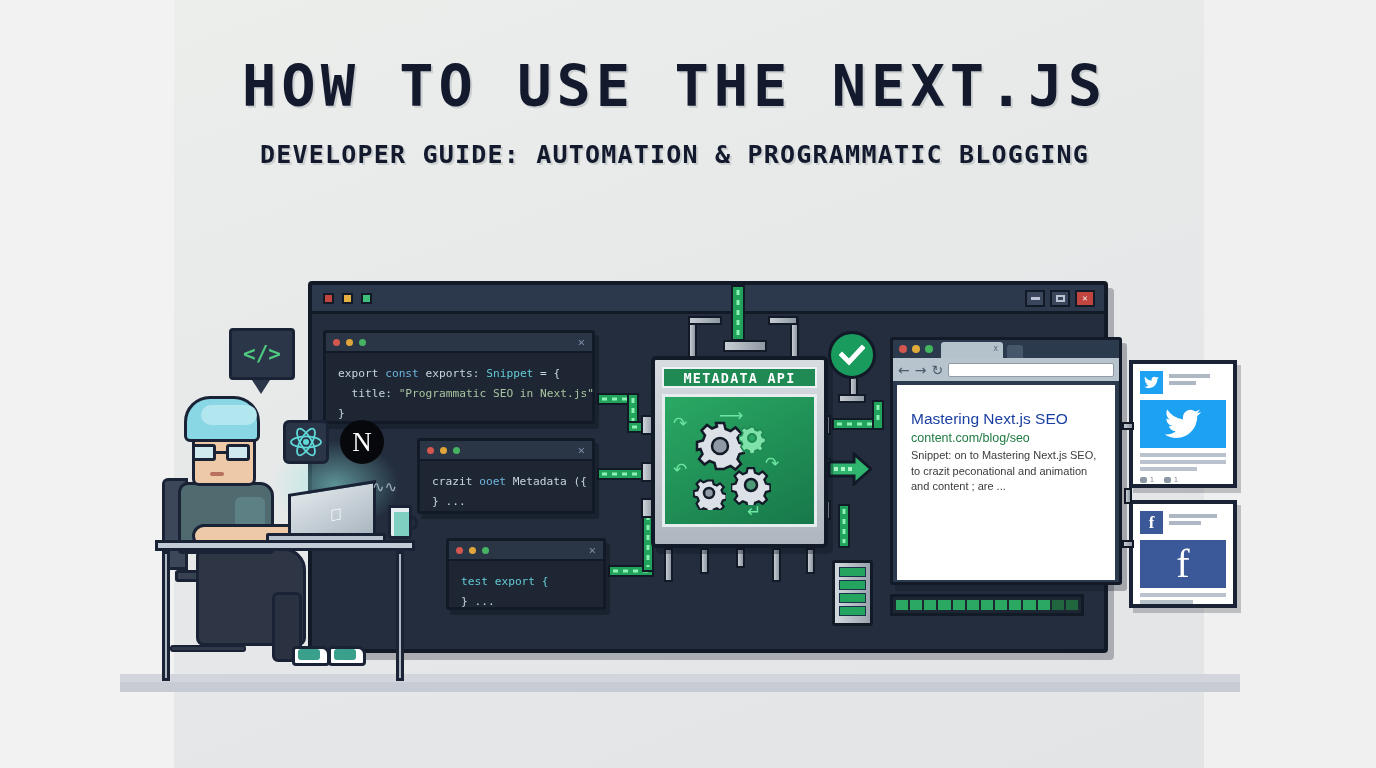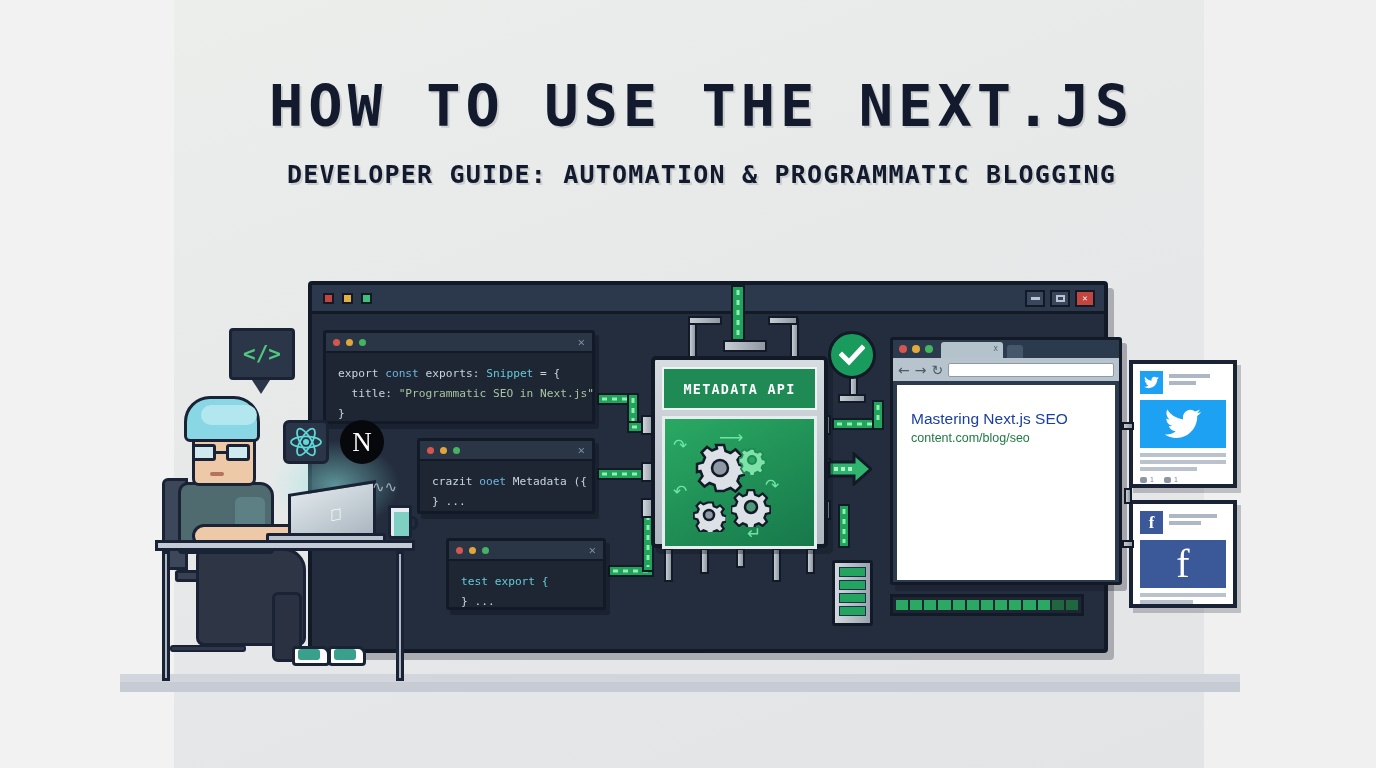--- a/index.html
+++ b/index.html
@@ -27,29 +27,28 @@
     position: absolute; left: 120px; top: 682px; width: 1120px; height: 10px;
     background: #c6cbd4;
   }
   .floor-shadow2 {
     position: absolute; left: 120px; top: 674px; width: 1120px; height: 9px;
     background: #d2d6dc;
   }
 
   
   .headline {
-    position: absolute; left: 186px; top: 58px; width: 1031px;
+    position: absolute; left: 159px; top: 58px; width: 1031px;
     text-align: center;
     color: #131a2e;
     font-family: "DejaVu Sans Mono", monospace;
     font-weight: bold;
     letter-spacing: 3px;
     line-height: 1.0;
     text-shadow: 2px 2px 0 rgba(180,184,186,.55);
-    margin-top: 20px;
   }
   .h-line1 { font-size: 57px; letter-spacing: 5px; }
   .h-line2 { font-size: 57px; letter-spacing: 5px; margin-top: 20px; }
   .h-sub   { font-size: 25px; letter-spacing: 1.2px; margin-top: 27px; }
 
   
   .mainwin {
     position: absolute; left: 308px; top: 281px; width: 800px; height: 372px;
     background: #232d3d;
     border: 4px solid #121a28;
@@ -106,21 +105,21 @@
 
   
   .machine {
     position: absolute; left: 651px; top: 356px; width: 177px; height: 192px;
     background: linear-gradient(180deg,#d7dce1,#aeb6bf);
     border: 4px solid #121a28; border-radius: 5px;
     box-shadow: 5px 6px 0 rgba(15,20,32,.35);
     padding: 7px;
   }
   .m-label {
-    height: 43px; background: #1f8a53; border:2px solid #eef2f4;
+    height: 21px; background: #1f8a53; border:2px solid #eef2f4;
     display:flex; align-items:center; justify-content:center;
     font-family:"DejaVu Sans Mono",monospace; font-weight:bold;
     font-size:13.5px; color:#ffffff; letter-spacing:1.2px;
   }
   .m-screen {
     margin-top: 6px; height: 133px;
     background: linear-gradient(150deg,#2aa963,#17784a);
     border:3px solid #e7ecef; position: relative; overflow:hidden;
   }
   .gear { position:absolute; }
@@ -500,20 +499,21 @@
     </div>
     <div class="br-toolbar">
       <span class="br-nav">←</span>
       <span class="br-nav">→</span>
       <span class="br-nav">↻</span>
       <div class="br-url"></div>
     </div>
     <div class="br-page">
       <div class="g-title">Mastering Next.js SEO</div>
       <div class="g-url">content.com/blog/seo</div>
+      <div class="g-snip">Snippet: on to Mastering Next.js SEO, to crazit peconational and animation and content ; are ...</div>
     </div>
   </div>
 
   <div class="social" id="tw-card">
     <div class="sc-head">
       <div class="sc-avatar" style="background:#1DA1F2">
         <svg width="15" height="13" viewBox="0 0 16 14">
             <path d="M16 1.7c-.6.3-1.2.5-1.9.6.6-.4 1-.9 1.2-1.6-.6.4-1.3.7-2 .8A3.3 3.3 0 0 0 8 4.3c0 .3 0 .5.1.7A9.3 9.3 0 0 1 1.1.7 3.3 3.3 0 0 0 2.2 5 3.2 3.2 0 0 1 .7 4.6a3.3 3.3 0 0 0 2.6 3.2 3.3 3.3 0 0 1-1.5.1 3.3 3.3 0 0 0 3 2.3A6.6 6.6 0 0 1 0 11.6a9.3 9.3 0 0 0 5 1.5c6 0 9.4-5.1 9.2-9.6.6-.5 1.2-1.1 1.8-1.8z" fill="#fff"></path>
           </svg>
       </div>

